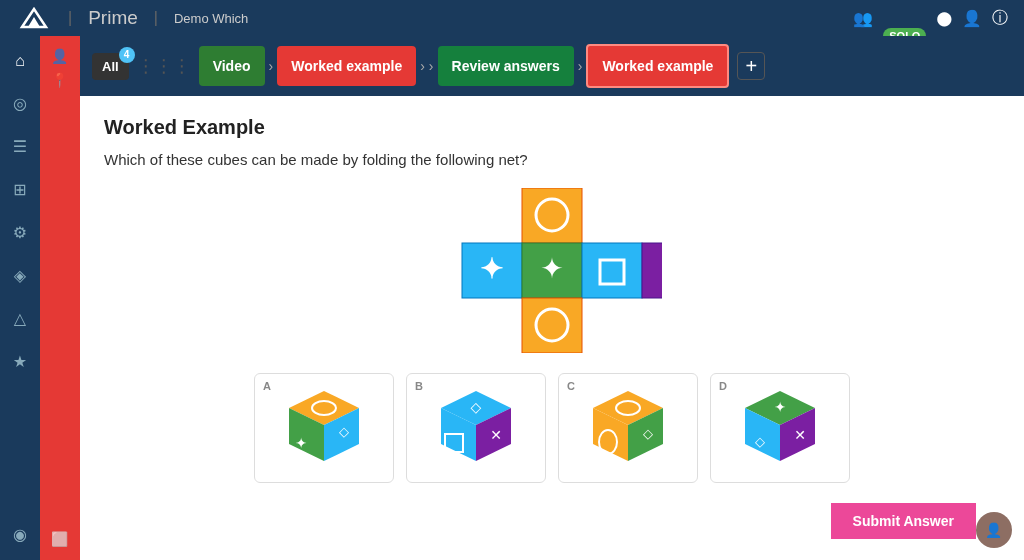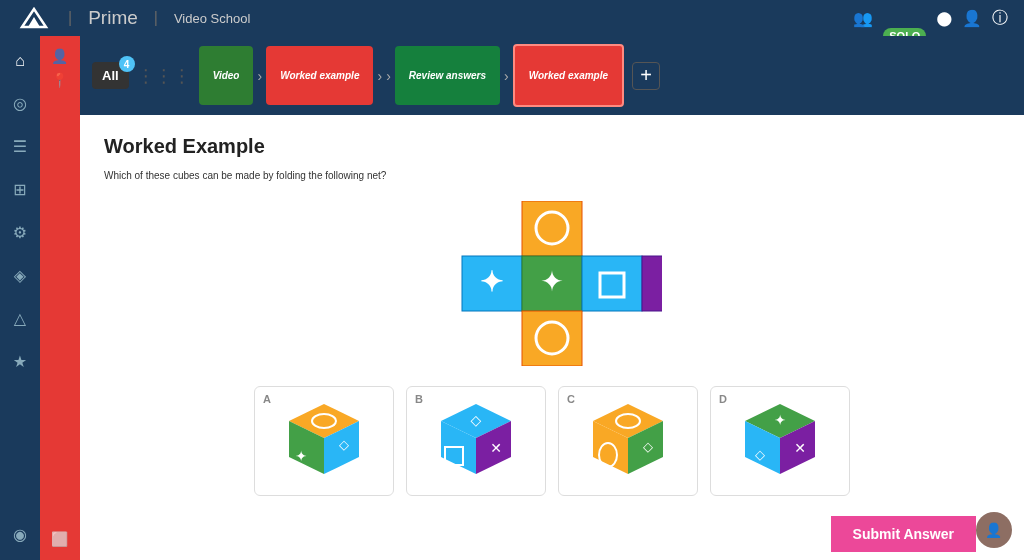--- a/index.html
+++ b/index.html
@@ -82,40 +82,39 @@
       font-size: 10px;
       width: 16px;
       height: 16px;
       border-radius: 50%;
       display: flex;
       align-items: center;
       justify-content: center;
     }
     .tab-separator { color: #555; margin: 0 4px; font-size: 18px; }
     .tab-btn {
-      padding: 24px 14px;
+      padding: 12px 14px;
       border-radius: 4px;
-      font-size: 10px;
+      font-size: 14px;
       font-weight: 600;
       cursor: pointer;
       border: none;
-      font-style: italic;
     }
     .tab-video { background: #2e7d32; color: white; }
     .tab-worked { background: #e53935; color: white; }
     .tab-worked.active { border: 2px solid #ff8a80; }
     .tab-practice { background: #1565c0; color: white; }
     .tab-review { background: #15803d; color: white; }
     .tab-arrow { color: #aaa; font-size: 14px; }
     .tab-add { color: white; font-size: 20px; margin-left: 4px; cursor: pointer; width: 28px; height: 28px; border: 1px solid #555; border-radius: 4px; display: flex; align-items: center; justify-content: center; }
 
     
     .question-area { flex: 1; padding: 20px 24px; overflow-y: auto; position: relative; }
     .question-title { font-size: 20px; font-weight: 700; color: #222; margin-bottom: 12px; }
-    .question-text { font-size: 10px; color: #333; margin-bottom: 20px; }
+    .question-text { font-size: 15px; color: #333; margin-bottom: 20px; }
 
     
     .net-container { display: flex; justify-content: center; margin-bottom: 20px; }
 
     
     .options-row { display: flex; justify-content: center; gap: 12px; margin-bottom: 20px; }
     .option-card {
       width: 140px;
       height: 110px;
       border: 1px solid #ddd;
@@ -159,21 +158,21 @@
 
   <div style="display:flex;align-items:center;gap:0;">
     <svg width="36" height="22" viewBox="0 0 36 22">
       <polygon points="6,20 18,2 30,20" fill="none" stroke="white" stroke-width="2.5"></polygon>
       <polygon points="12,20 18,10 24,20" fill="white"></polygon>
     </svg>
   </div>
   <span class="nav-divider">|</span>
   <span style="color:#ccc;font-size:19px;cursor:pointer;">Prime</span>
   <span class="nav-divider">|</span>
-  <span style="color:#ccc;font-size:13px;">Video School</span>
+  <span style="color:#ccc;font-size:13px;">Demo Which</span>
   <div class="nav-right">
     <span style="color:white;font-size:16px;">👥</span>
     <span class="solo-badge">SOLO</span>
     <span style="color:white;font-size:14px;">⬤</span>
     <span style="color:white;font-size:16px;">👤</span>
     <span style="color:white;font-size:16px;">ⓘ</span>
   </div>
 </div>
 
 <div class="main-layout">

